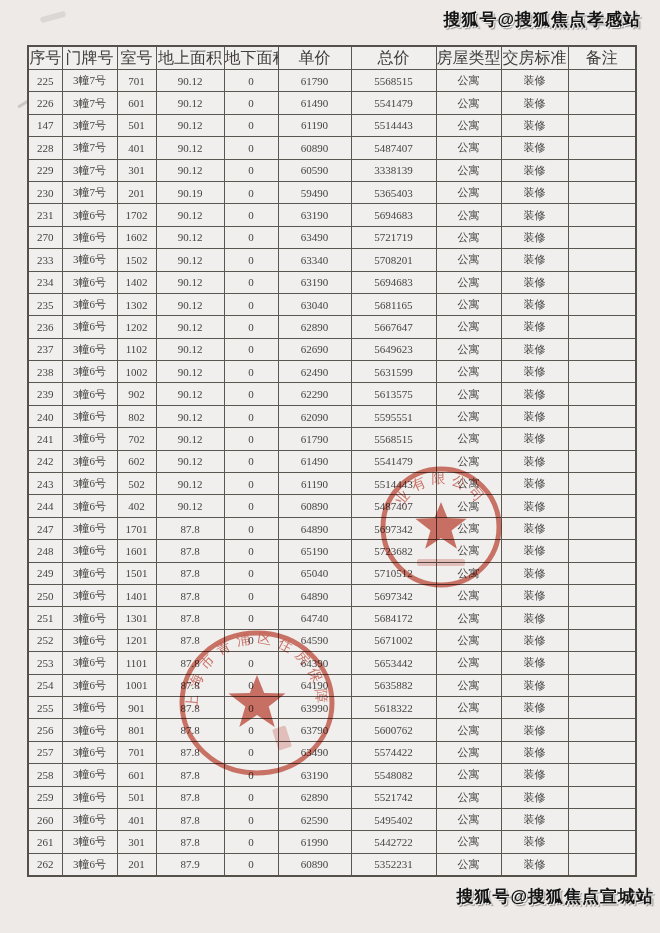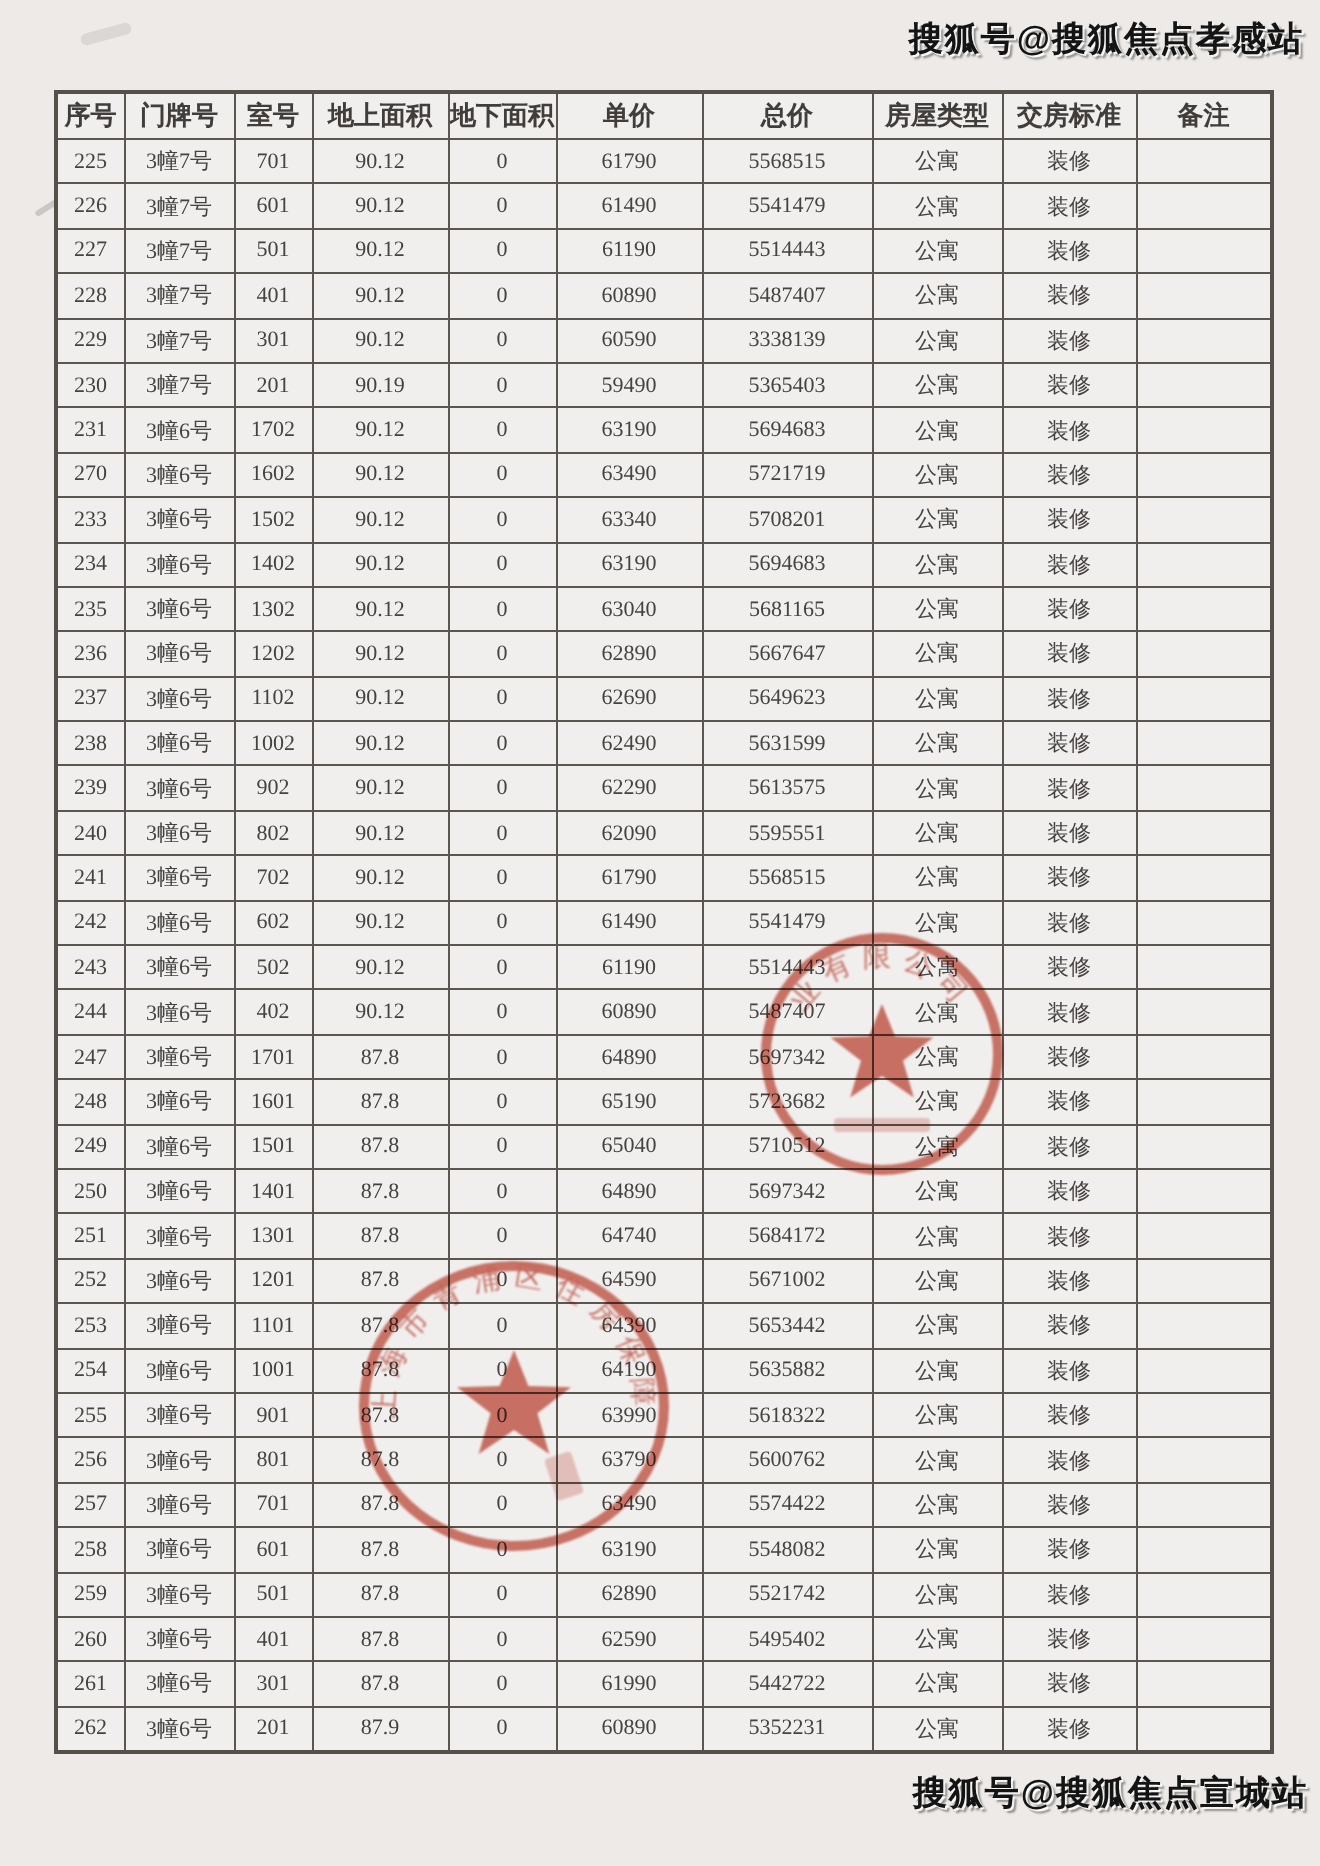--- a/index.html
+++ b/index.html
@@ -11,36 +11,36 @@
   }
   .page{position:absolute;inset:0;}
   .watermark{
     position:absolute;
     font-family:"Liberation Sans","DejaVu Sans",sans-serif;
     font-weight:bold;font-size:17px;letter-spacing:1px;
     color:#141414;
     text-shadow:1px 1px 0 rgba(255,255,255,.85), 2px 2px 1px rgba(40,38,36,.45);
     white-space:nowrap;
   }
-  .watermark.top{top:8px;right:8px;}
+  .watermark.top{top:8px;right:19px;}
   .watermark.bottom{bottom:25px;right:6px;}
   table.pricelist{
     position:absolute;left:27px;top:45px;
     width:608px;border-collapse:collapse;table-layout:fixed;
     background:#f1efee;
   }
   table.pricelist th, table.pricelist td{
     border:1px solid #5b5650;
     text-align:center;vertical-align:middle;
     color:#454240;
     padding:0;overflow:hidden;white-space:nowrap;
   }
   table.pricelist{border:2px solid #55504a;}
   table.pricelist th{
-    height:22px;font-size:13px;font-weight:bold;
+    height:22px;font-size:16px;font-weight:normal;
     color:#403d3a;
     margin-top:23px;
   }
   table.pricelist td{height:21.4px;font-size:11px;}
   .stamp{position:absolute;mix-blend-mode:multiply;opacity:.85;}
   .stamp svg{filter:blur(.4px);}
   .smudge{
     position:absolute;left:14px;top:92px;width:52px;height:3px;
     background:rgba(125,120,114,.30);transform:rotate(-32deg);
     border-radius:2px;
@@ -107,21 +107,21 @@
           <td>601</td>
           <td>90.12</td>
           <td>0</td>
           <td>61490</td>
           <td>5541479</td>
           <td>公寓</td>
           <td>装修</td>
           <td></td>
         </tr>
         <tr>
-          <td>227</td>
+          <td>147</td>
           <td>3幢7号</td>
           <td>501</td>
           <td>90.12</td>
           <td>0</td>
           <td>61190</td>
           <td>5514443</td>
           <td>公寓</td>
           <td>装修</td>
           <td></td>
         </tr>

